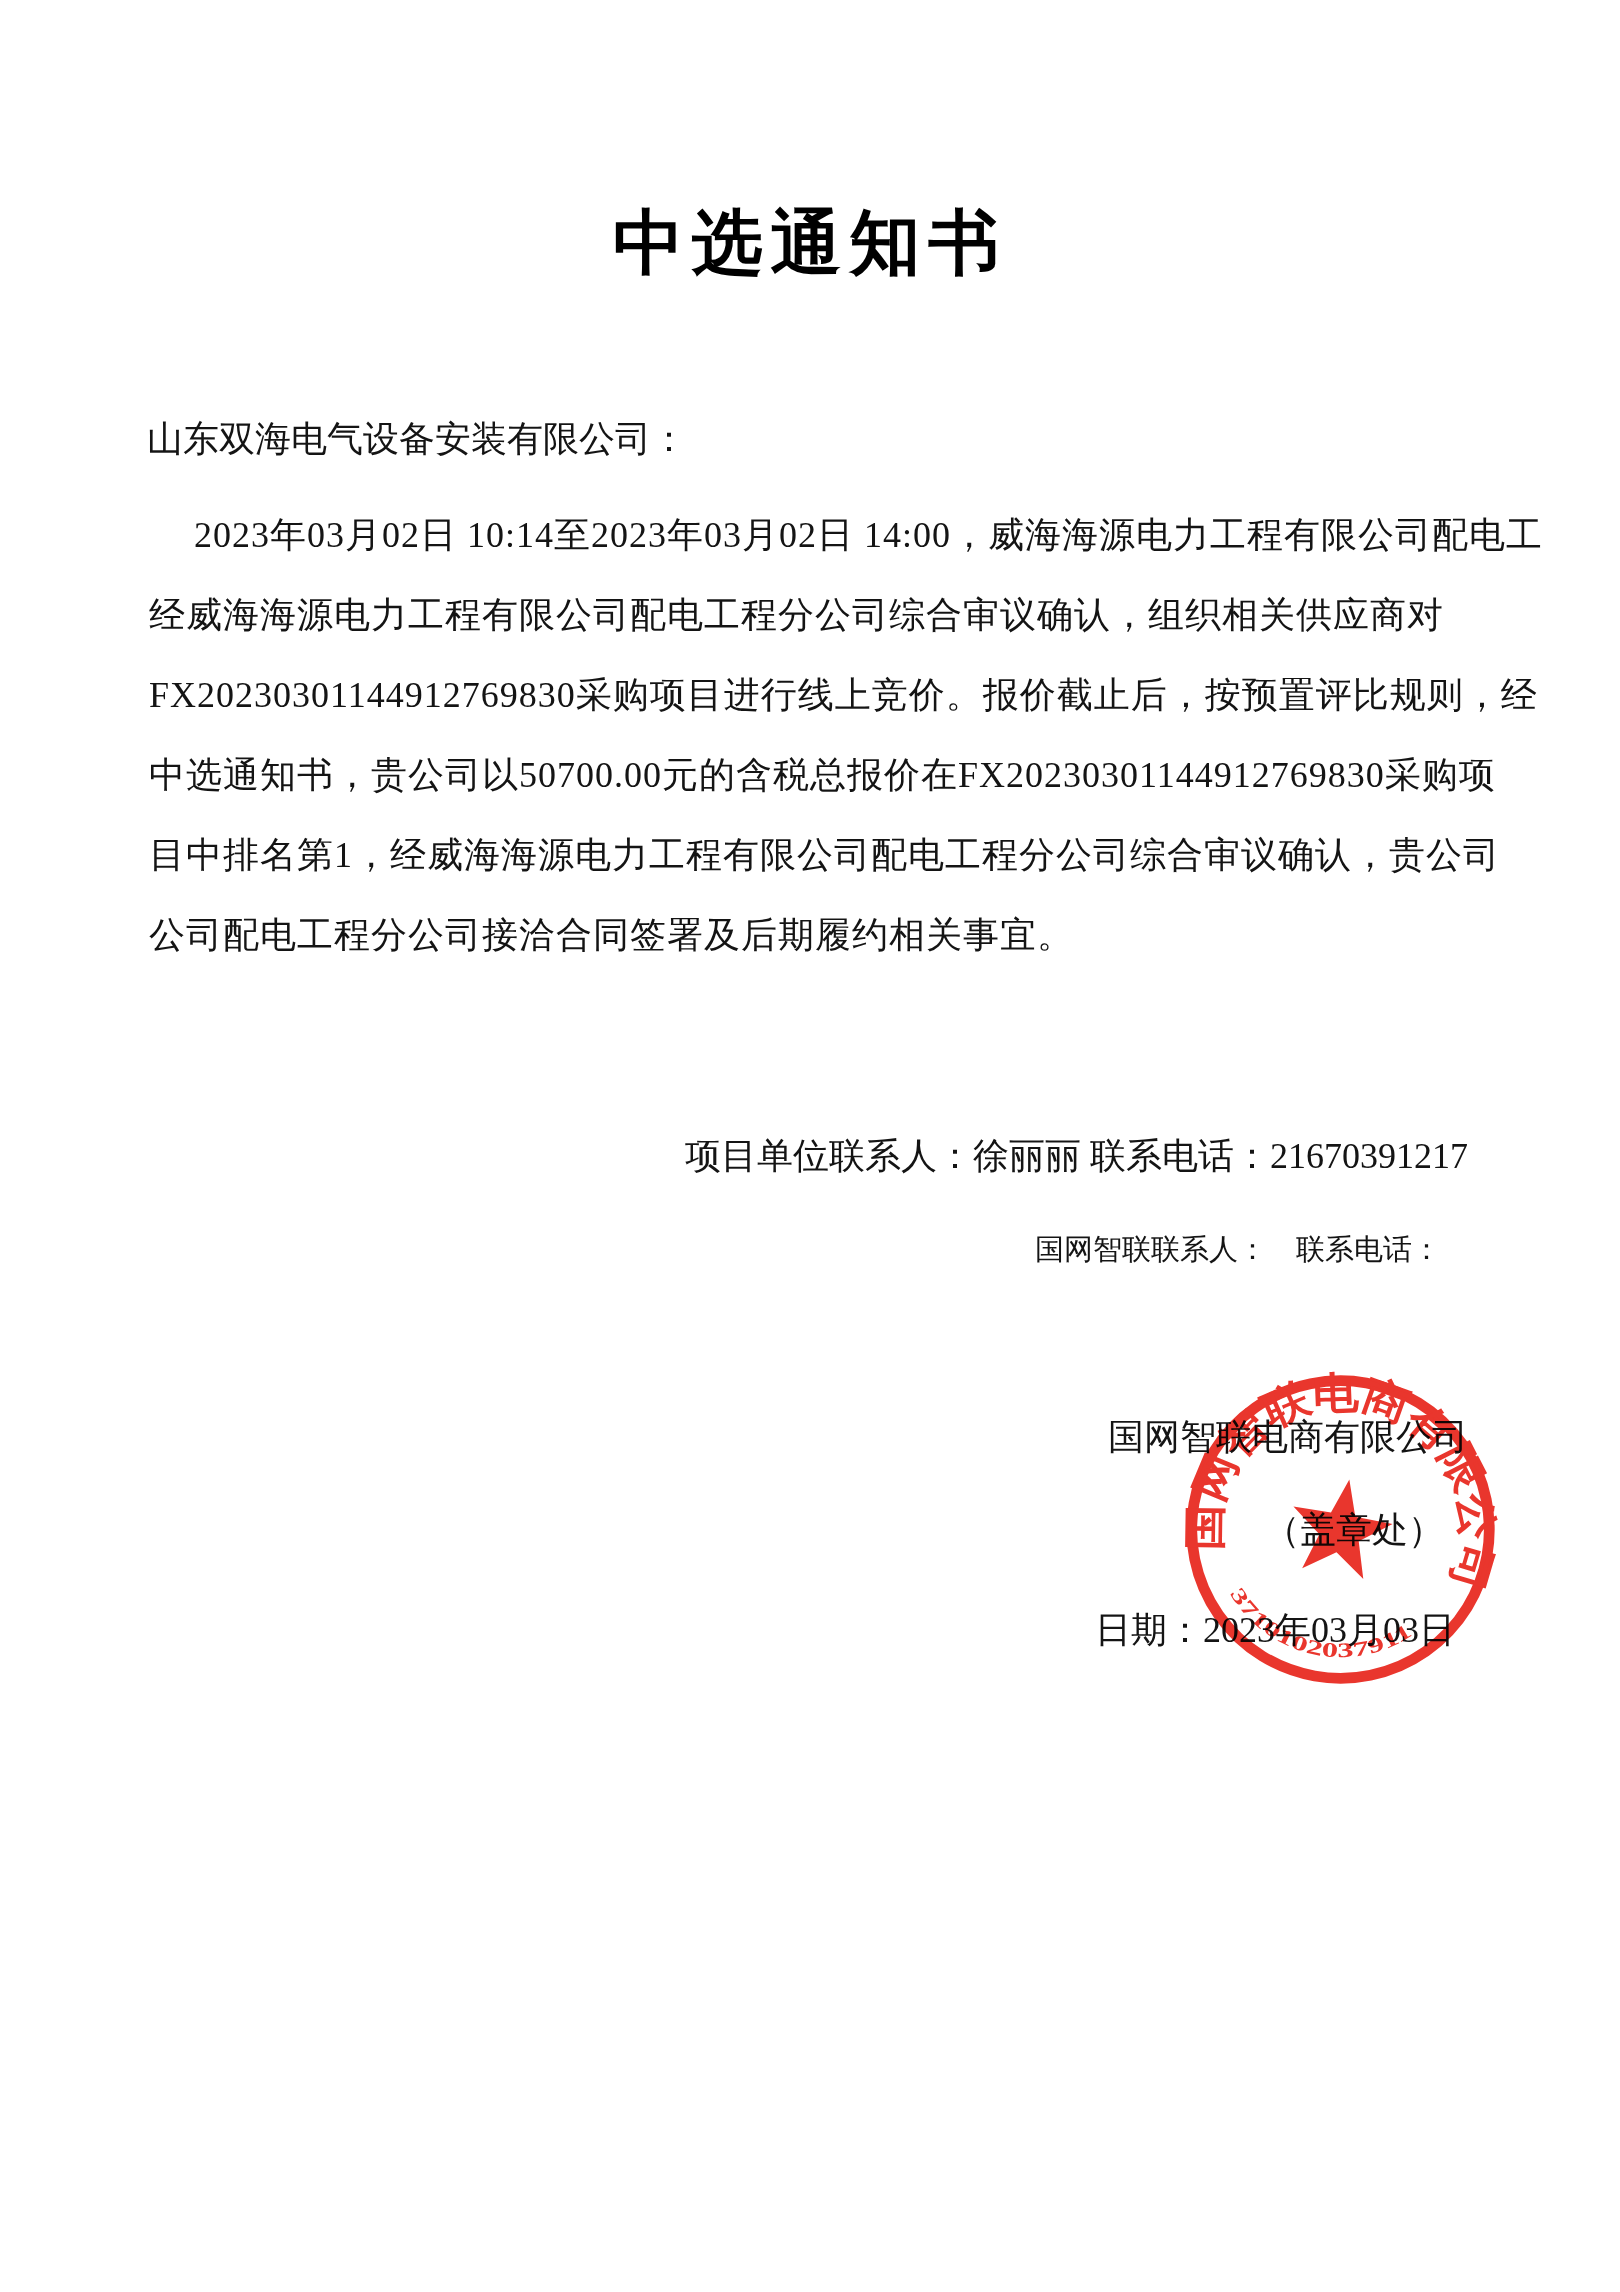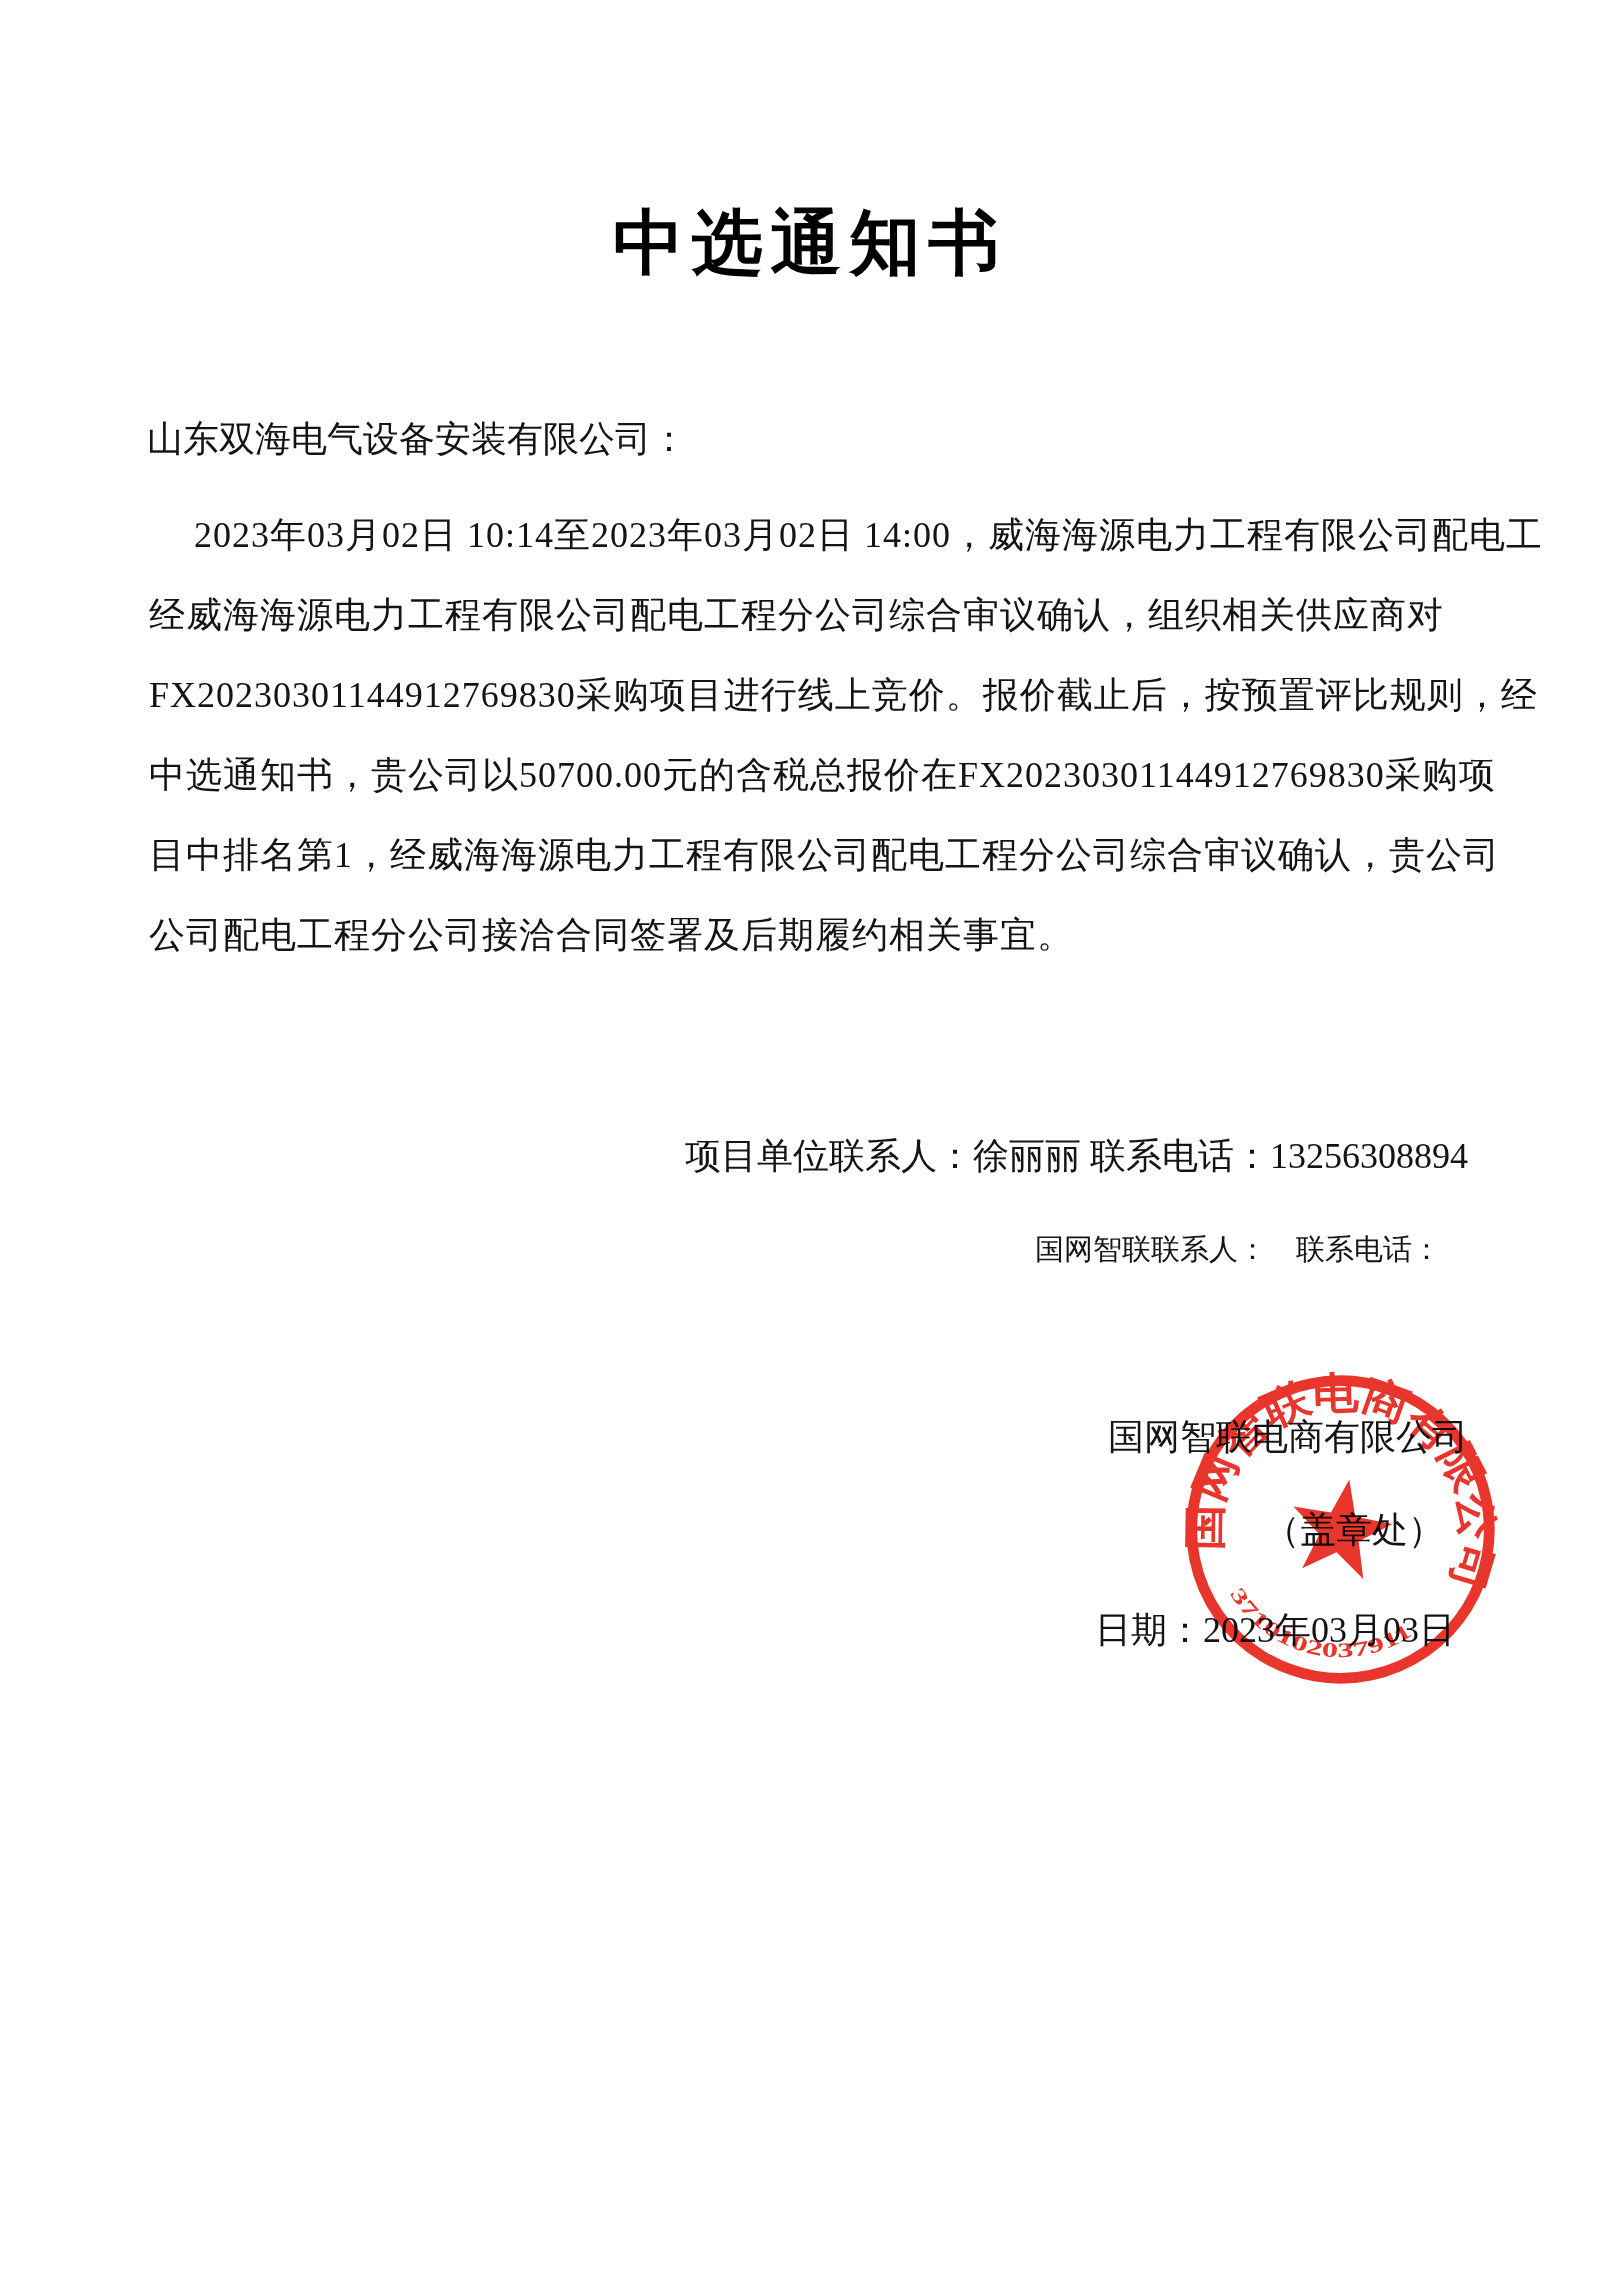--- a/index.html
+++ b/index.html
@@ -116,21 +116,21 @@
 
   <div class="body-block">
     <div class="body-line first">2023年03月02日 10:14至2023年03月02日 14:00，威海海源电力工程有限公司配电工</div>
     <div class="body-line">经威海海源电力工程有限公司配电工程分公司综合审议确认，组织相关供应商对</div>
     <div class="body-line">FX20230301144912769830采购项目进行线上竞价。报价截止后，按预置评比规则，经</div>
     <div class="body-line">中选通知书，贵公司以50700.00元的含税总报价在FX20230301144912769830采购项</div>
     <div class="body-line">目中排名第1，经威海海源电力工程有限公司配电工程分公司综合审议确认，贵公司</div>
     <div class="body-line">公司配电工程分公司接洽合同签署及后期履约相关事宜。</div>
   </div>
 
-  <div class="contact-1">项目单位联系人：徐丽丽 联系电话：13256308894</div>
+  <div class="contact-1">项目单位联系人：徐丽丽 联系电话：21670391217</div>
   <div class="contact-2">国网智联联系人：　联系电话：</div>
 
   <div class="company-name">国网智联电商有限公司</div>
   <div class="seal-hint">（盖章处）</div>
   <div class="issue-date">日期：2023年03月03日</div>
 
   <div class="seal">
     <svg viewBox="0 0 330 330" width="323" height="323" xmlns="http://www.w3.org/2000/svg">
       <g transform="rotate(10 165 165)">
         <circle cx="165" cy="165" r="152" fill="none" stroke="#e8261d" stroke-width="11"></circle>

